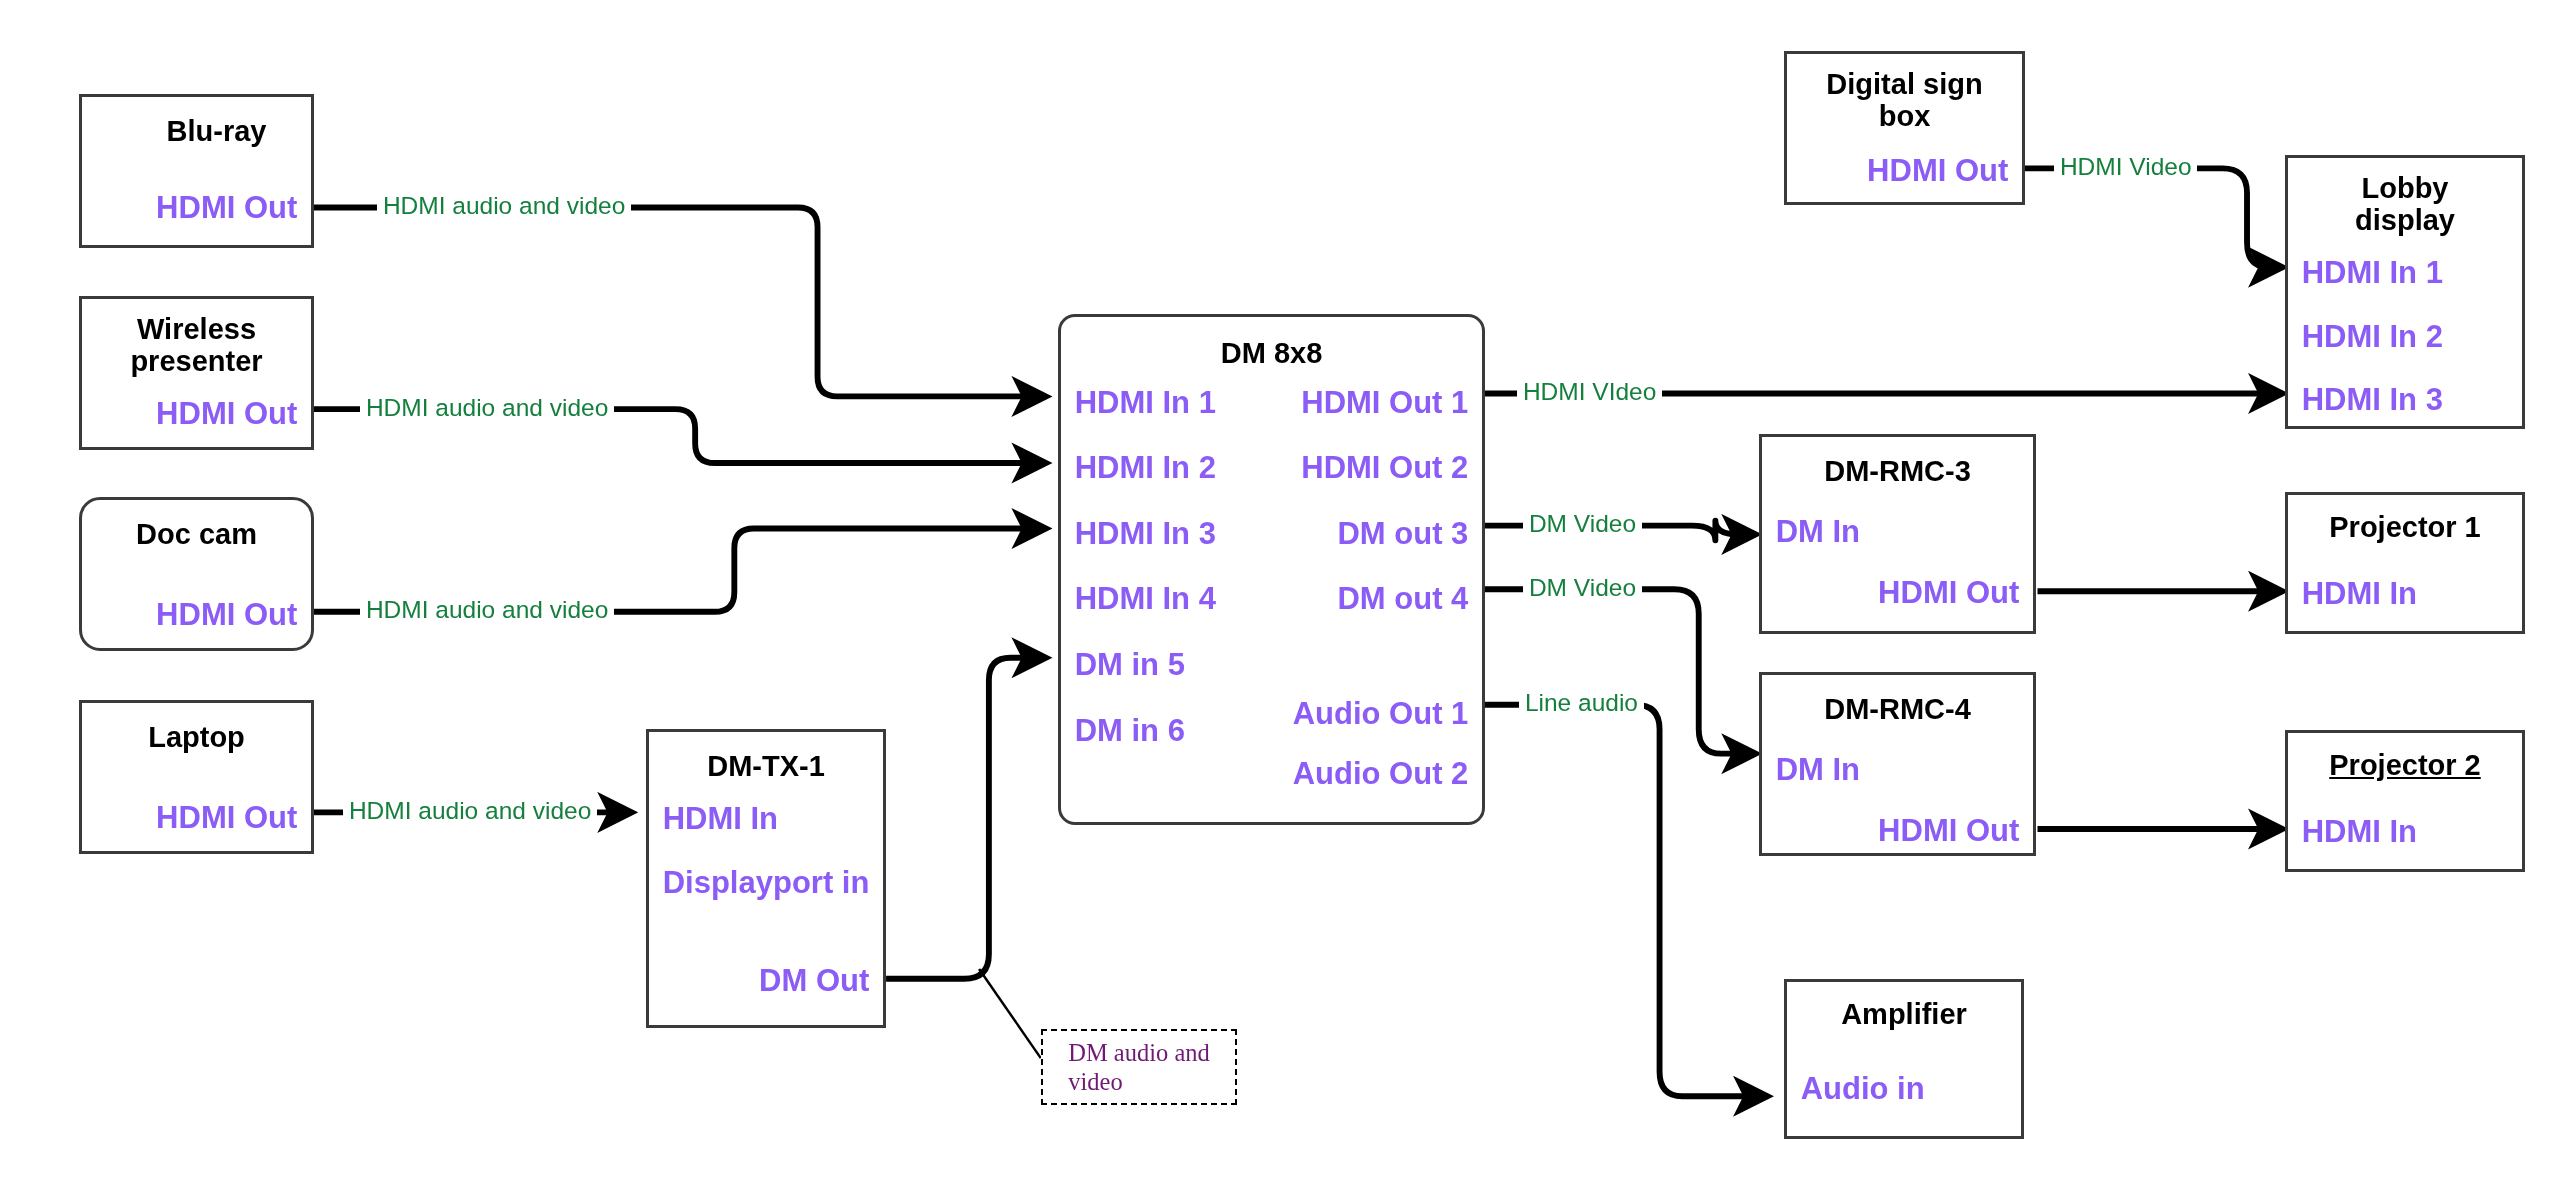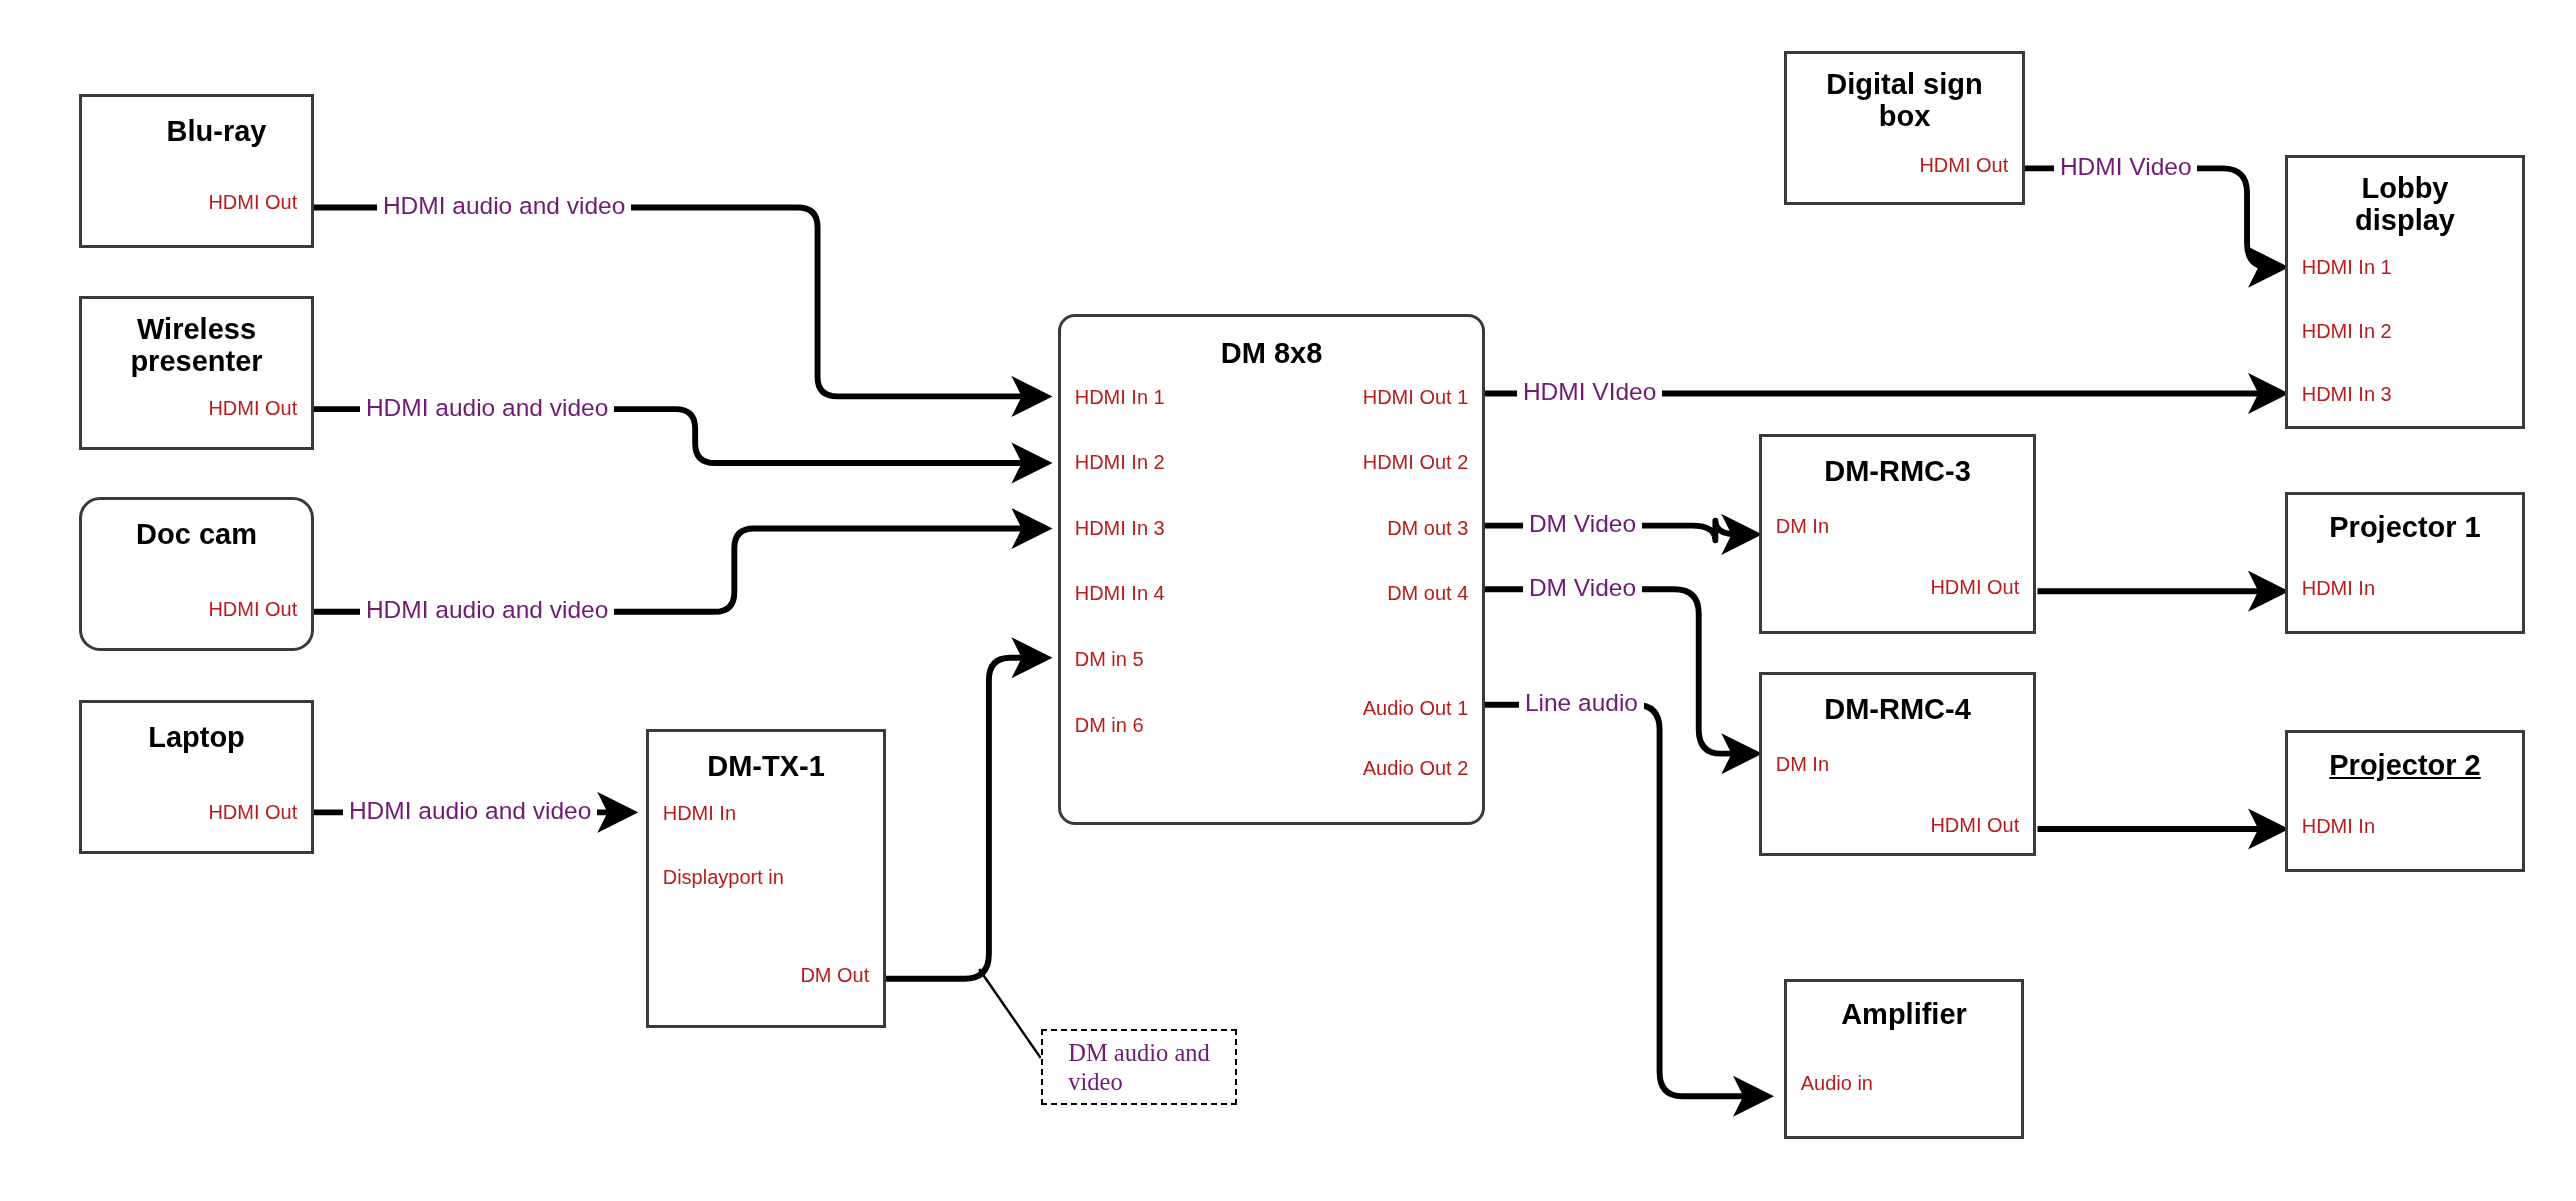--- a/index.html
+++ b/index.html
@@ -47,31 +47,32 @@
   }
   .node-title {
     font-weight: bold;
     font-size: 29px;
     color: #000;
     text-align: center;
     line-height: 1.12;
     white-space: pre-line;
   }
   .port {
-    font-size: 20px;
-    color: #b91c1c;
+    font-size: 31px;
+    color: #8b5cf6;
     line-height: 1.1;
     white-space: nowrap;
+    font-weight: bold;
   }
   .port-left { text-align: left; }
   .port-right { text-align: right; }
   .wire-label {
     position: absolute;
     font-size: 24.5px;
-    color: #701a75;
+    color: #15803d;
     background: #ffffff;
     white-space: nowrap;
     padding: 0 5.9px;
     z-index: 3;
     line-height: 1.15;
   }
   .annot-box {
     position: absolute;
     box-sizing: border-box;
     border: 2px dashed #000;

